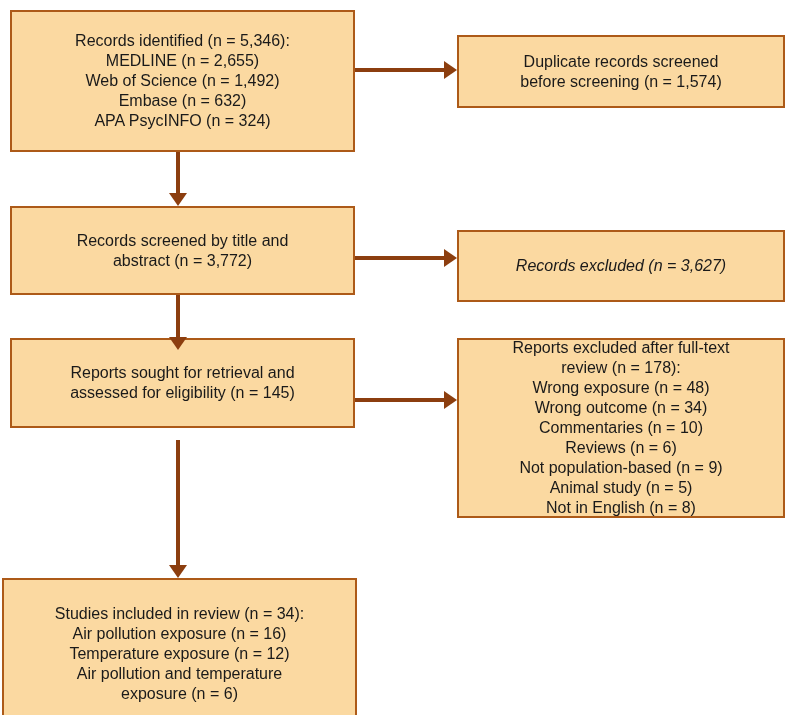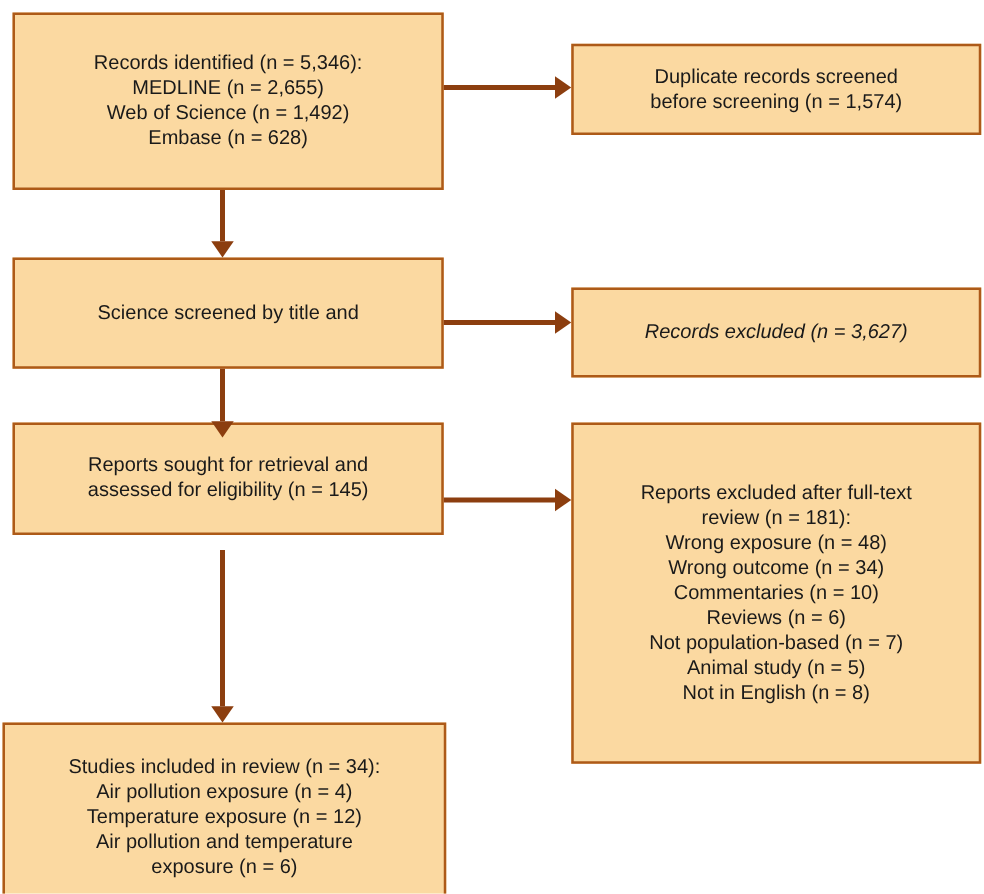--- a/index.html
+++ b/index.html
@@ -32,21 +32,21 @@
     font-size: 16px;
     line-height: 20px;
   }
   .box .line { width: 100%; }
 
   .box-records-identified   { left: 10px;  top: 10px;  width: 345px; height: 142px; }
   .box-duplicates-removed   { left: 457px; top: 35px;  width: 328px; height: 73px;  }
   .box-records-screened     { left: 10px;  top: 206px; width: 345px; height: 89px;  }
   .box-records-excluded     { left: 457px; top: 230px; width: 328px; height: 72px; font-style: italic;  }
   .box-reports-sought       { left: 10px;  top: 338px; width: 345px; height: 90px;  }
-  .box-reports-excluded     { left: 457px; top: 338px; width: 328px; height: 273px; }
+  .box-reports-excluded     { left: 457px; top: 338px; width: 328px; height: 180px; }
   .box-studies-included     { left: 2px;   top: 578px; width: 355px; height: 151px; }
 
   .stem-v { position: absolute; width: 4px; background: var(--arrow); }
   .stem-h { position: absolute; height: 4px; background: var(--arrow); }
   .head-down {
     position: absolute; width: 0; height: 0;
     border-left: 9px solid transparent;
     border-right: 9px solid transparent;
     border-top: 13px solid var(--arrow);
   }
@@ -78,56 +78,58 @@
 </style>
 </head>
 <body>
 
 <div class="canvas">
 
   <div class="box box-records-identified">
       <div class="line">Records identified (n = 5,346):</div>
       <div class="line">MEDLINE (n = 2,655)</div>
       <div class="line">Web of Science (n = 1,492)</div>
-      <div class="line">Embase (n = 628)</div>
+      <div class="line">Embase (n = 632)</div>
+      <div class="line">APA PsycINFO (n = 324)</div>
     </div>
 
   <div class="box box-duplicates-removed">
       <div class="line">Duplicate records screened</div>
       <div class="line">before screening (n = 1,574)</div>
     </div>
 
   <div class="box box-records-screened">
-      <div class="line">Science screened by title and</div>
+      <div class="line">Records screened by title and</div>
+      <div class="line">abstract (n = 3,772)</div>
     </div>
 
   <div class="box box-records-excluded">
       <div class="line">Records excluded (n = 3,627)</div>
     </div>
 
   <div class="box box-reports-sought">
       <div class="line">Reports sought for retrieval and</div>
       <div class="line">assessed for eligibility (n = 145)</div>
     </div>
 
   <div class="box box-reports-excluded">
       <div class="line">Reports excluded after full-text</div>
-      <div class="line">review (n = 181):</div>
+      <div class="line">review (n = 178):</div>
       <div class="line">Wrong exposure (n = 48)</div>
       <div class="line">Wrong outcome (n = 34)</div>
       <div class="line">Commentaries (n = 10)</div>
       <div class="line">Reviews (n = 6)</div>
-      <div class="line">Not population-based (n = 7)</div>
+      <div class="line">Not population-based (n = 9)</div>
       <div class="line">Animal study (n = 5)</div>
       <div class="line">Not in English (n = 8)</div>
     </div>
 
   <div class="box box-studies-included">
       <div class="line">Studies included in review (n = 34):</div>
-      <div class="line">Air pollution exposure (n = 4)</div>
+      <div class="line">Air pollution exposure (n = 16)</div>
       <div class="line">Temperature exposure (n = 12)</div>
       <div class="line">Air pollution and temperature</div>
       <div class="line">exposure (n = 6)</div>
     </div>
 
   <div class="a1">
     <div class="stem-v"></div>
     <div class="head-down"></div>
   </div>
 

